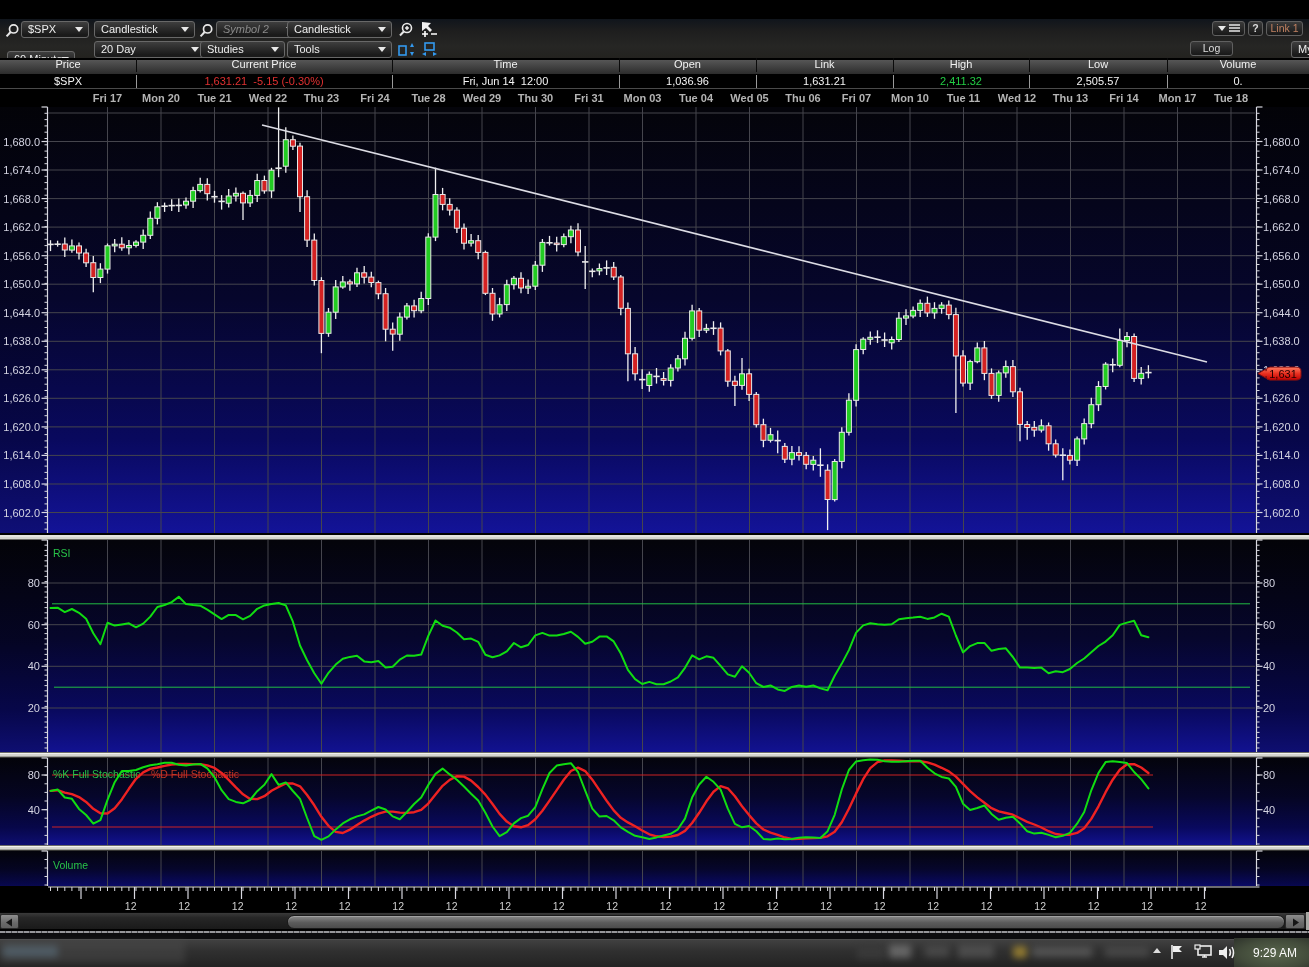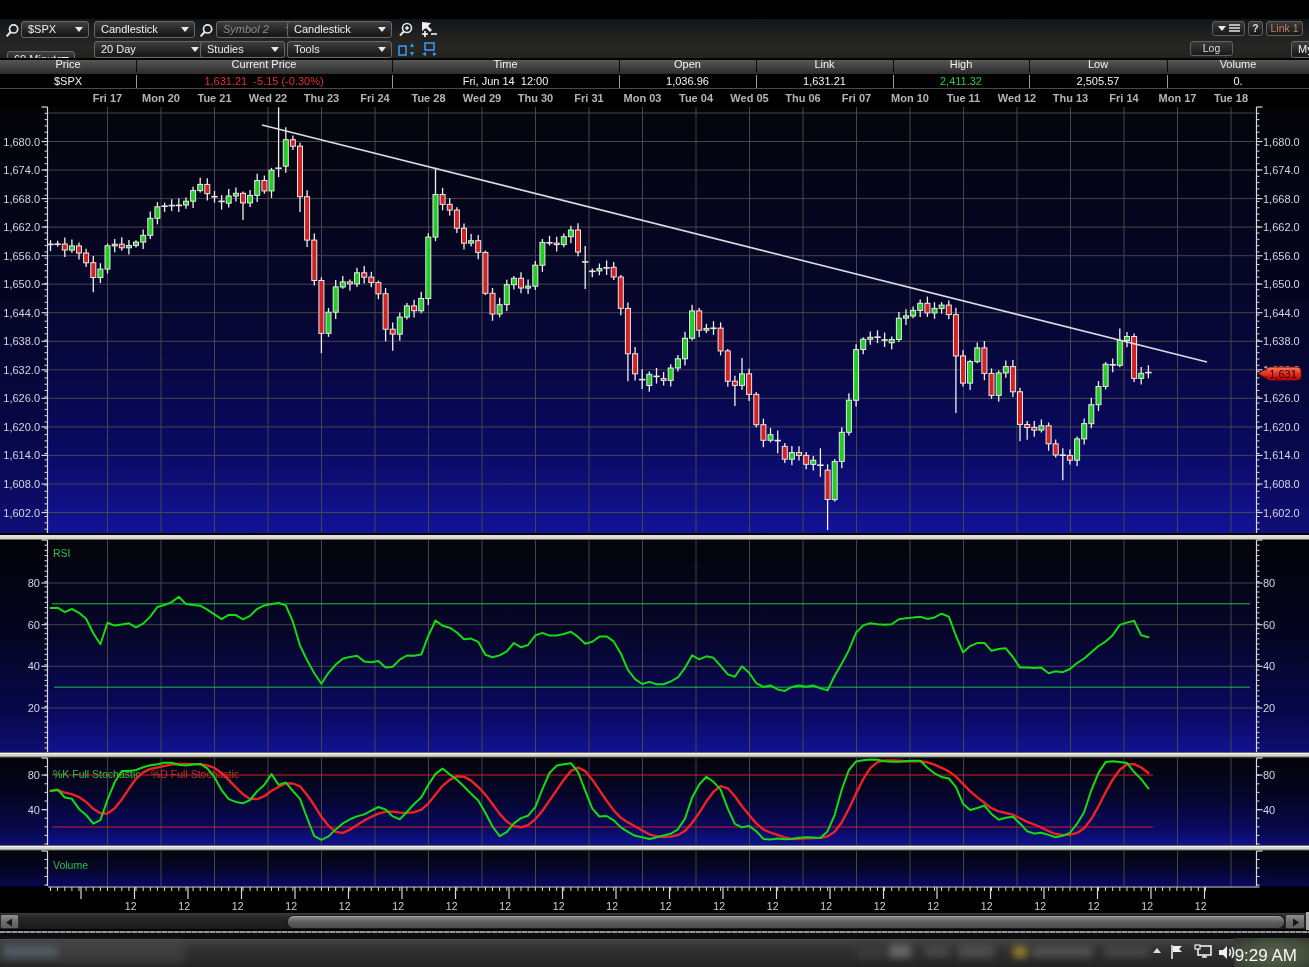--- a/index.html
+++ b/index.html
@@ -30,21 +30,21 @@
 #scroll{position:absolute;left:0;top:912px;width:1309px;height:17px;background:linear-gradient(180deg,#3a3a3a 0%,#262626 30%,#1a1a1a 100%);border-top:1px solid #050505}
 .sbend{position:absolute;top:1px;width:19px;height:15px;background:linear-gradient(180deg,#8e8e8e,#6a6a6a 60%,#606060);border:1px solid #2a2a2a;border-radius:2px}
 #sthumb{position:absolute;left:287px;top:1.5px;width:998px;height:14.5px;border-radius:7px;
  background:linear-gradient(180deg,#8a8a8a,#5c5c5c 55%,#4c4c4c);border:1px solid #1a1a1a;box-shadow:inset 0 1px 0 #a2a2a2}
 #gap2{position:absolute;left:0;top:933px;width:1309px;height:6px;background:#0c0c0e}
 #taskbar{position:absolute;left:0;top:939px;width:1309px;height:28px;
  background:linear-gradient(180deg,#404040 0%,#303030 40%,#232323 100%);border-top:1px solid #4e4e4e}
 .blur{position:absolute;filter:blur(3.5px)}
 #clockbg{position:absolute;right:0;top:938px;width:75px;height:29px;
  background:radial-gradient(ellipse at 55% 55%,#59664d 0%,#434c3b 60%,#2e332b 100%)}
-#clock{position:absolute;right:12px;top:946px;font-size:17px;color:#fafafa}
+#clock{position:absolute;right:12px;top:946px;font-size:12px;color:#fafafa}
 .tray{position:absolute;top:944px;color:#e8e8e8}
 </style></head><body>
 <div id="root">
     <div id="datebg"></div>
     <svg width="1309" height="841" viewBox="0 89 1309 841" style="position:absolute;left:0;top:89px">
 <defs>
 <linearGradient id="pgm" gradientUnits="userSpaceOnUse" x1="0" y1="107" x2="0" y2="533">
           <stop offset="0" stop-color="#04040a"></stop>
           <stop offset="0.45" stop-color="#06062c"></stop>
           <stop offset="0.78" stop-color="#09095e"></stop>

